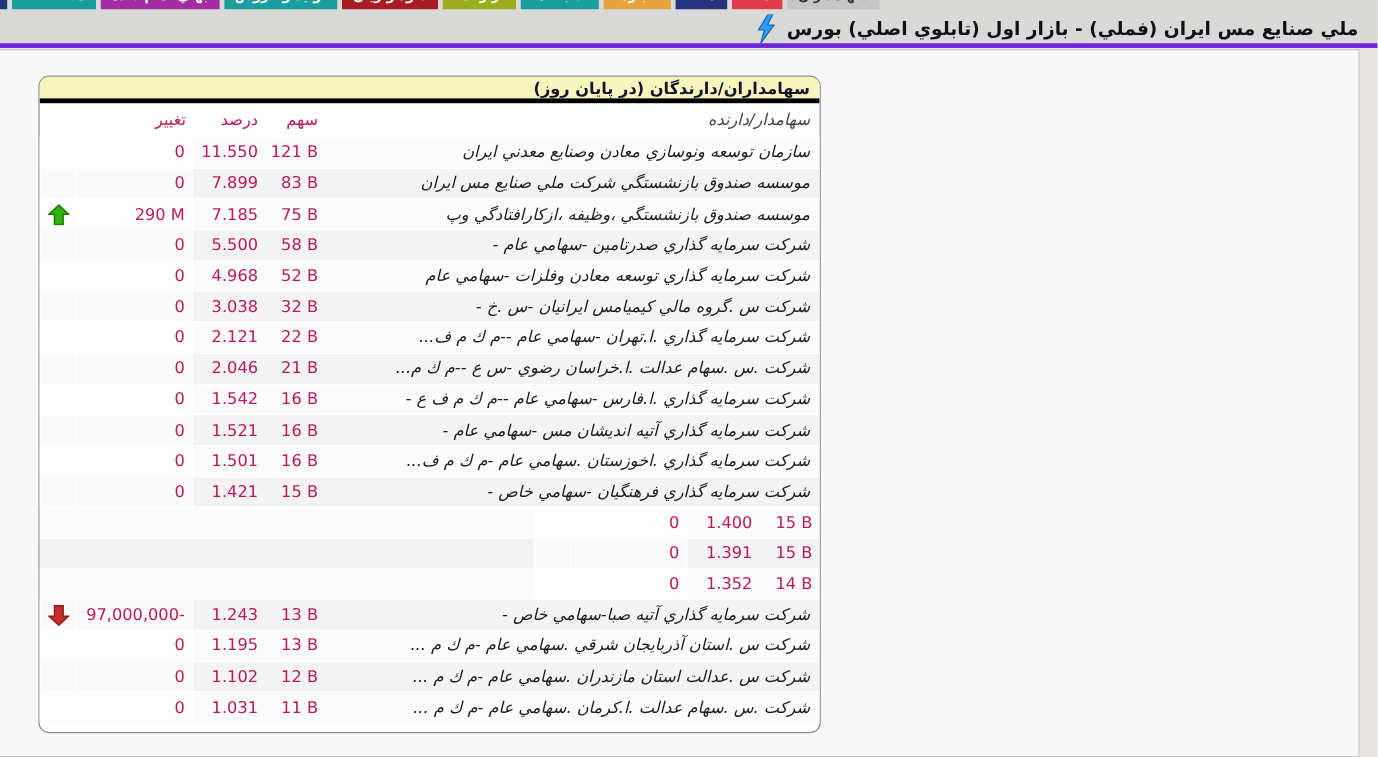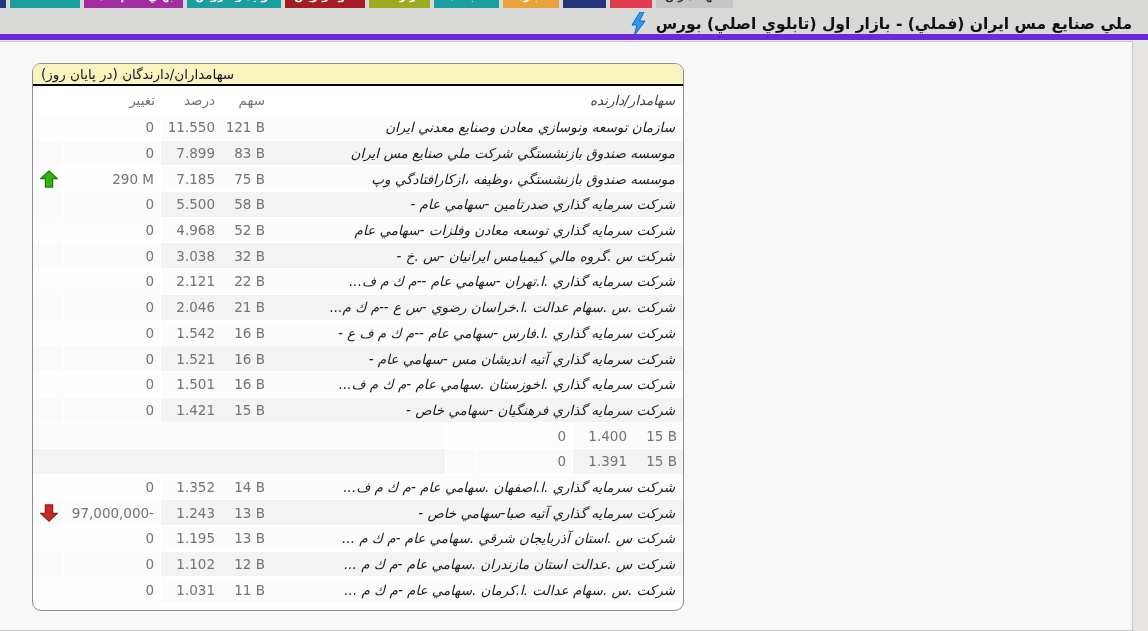--- a/index.html
+++ b/index.html
@@ -1,48 +1,48 @@
 <!DOCTYPE html>
 <html lang="fa"><head>
 <meta charset="utf-8">
 <style>
   * { margin:0; padding:0; box-sizing:border-box; }
   html,body { width:1148px; height:631px; overflow:hidden; }
   body { font-family:"DejaVu Sans", sans-serif; background:#e6e5e3; position:relative; }
 
   
-  .chrome { position:absolute; left:0; top:0; width:1148px; height:40px; background:#d9d9d8; border-bottom:6px solid #6d28d9; }
+  .chrome { position:absolute; left:0; top:0; width:1148px; height:40px; background:#d9d9d8; border-bottom:4px solid #6d28d9; }
   .tabbar { position:absolute; left:0; top:0; width:1148px; height:8px; overflow:hidden; }
   .tabbar-inner { display:flex; gap:4px; align-items:flex-end; transform:translateY(-15px); }
   .tab { height:23px; border-radius:4px 4px 0 0; color:#fff; font-size:11px; font-weight:bold;
          display:flex; align-items:center; justify-content:center; padding:0 9px; white-space:nowrap;
          flex:0 0 auto; cursor:pointer; }
   .tab.active { color:#333; }
   .titlebar { position:absolute; left:0; top:8px; width:1148px; height:32px;
               display:flex; flex-direction:row; direction:rtl; align-items:center; padding:0 16px; }
   .page-title { font-size:15.5px; font-weight:bold; color:#111; }
   .bolt { margin-right:10px; display:flex; align-items:center; }
 
   
   .content { position:absolute; left:0; top:41px; width:1133px; height:590px;
              background:#f8f8f8; border:1px solid #c6c6c6; border-left:none; }
 
   .panel { position:absolute; left:32px; top:21px; width:652px; height:548px;
            background:#ffffff; border:1px solid #8f8f8f; border-radius:9px; overflow:hidden; }
-  .panel-header { height:22px; border-bottom:2px solid #000000; padding:2px 8px 0;
-                  font-size:13.5px; font-weight:normal; color:#15152a; direction:rtl; text-align:left; }
+  .panel-header { height:22px; border-bottom:4px solid #000000; padding:2px 8px 0;
+                  font-size:13.5px; font-weight:bold; color:#15152a; direction:rtl; text-align:right; }
 
   .colhead { display:flex; direction:rtl; align-items:center; height:28px; font-size:13.5px; color:#444; }
   .rows { }
   .row { display:flex; direction:rtl; align-items:stretch; height:25.7px; background:#f3f3f3; border-top:1px solid #ffffff; }
   .row:nth-child(odd) { background:#fbfbfb; }
 
   .c-name  { flex:1 1 auto; direction:rtl; text-align:right; padding:0 8px 0 6px; font-size:13.5px; color:#1c1c1c;
              white-space:nowrap; overflow:hidden; display:flex; align-items:center; justify-content:flex-start;font-style:italic; }
-  .c-shares,.c-pct,.c-chg { direction:ltr; text-align:right; font-size:13.5px; color:#737373;
+  .c-shares,.c-pct,.c-chg { direction:ltr; text-align:right; font-size:13.5px; color:#be185d;
              display:flex; align-items:center; justify-content:flex-end; white-space:nowrap; }
   .c-shares { width:50px; padding-left:0; padding-right:6px; flex:0 0 auto; }
   .c-pct    { width:60px; padding-right:6px; flex:0 0 auto; }
   .c-chg    { width:98px; padding-right:6px; flex:0 0 auto; background:rgba(255,255,255,0.55);
               border-left:1px solid #fff; border-right:1px solid #fff; }
   .c-arrow  { width:30px; flex:0 0 auto; display:flex; align-items:center; justify-content:center;
               background:rgba(255,255,255,0.55); border-left:1px solid #fff; }
   .colhead .c-chg, .colhead .c-arrow { background:transparent; border:none; }
   .colhead .c-name { color:#444; }
 </style>
@@ -180,21 +180,20 @@
           <div class="c-chg">0</div>
           <div class="c-arrow"></div>
         </div>
         <div class="row">
           <div class="c-shares">15 B</div>
           <div class="c-pct">1.391</div>
           <div class="c-chg">0</div>
           <div class="c-arrow"></div>
         </div>
         <div class="row">
-          <div class="c-name">شركت سرمايه گذاري .ا.اصفهان .سهامي عام -م ك م ف...</div>
           <div class="c-shares">14 B</div>
           <div class="c-pct">1.352</div>
           <div class="c-chg">0</div>
           <div class="c-arrow"></div>
         </div>
         <div class="row">
           <div class="c-name">شركت سرمايه گذاري آتيه صبا-سهامي خاص -</div>
           <div class="c-shares">13 B</div>
           <div class="c-pct">1.243</div>
           <div class="c-chg">97,000,000-</div>

